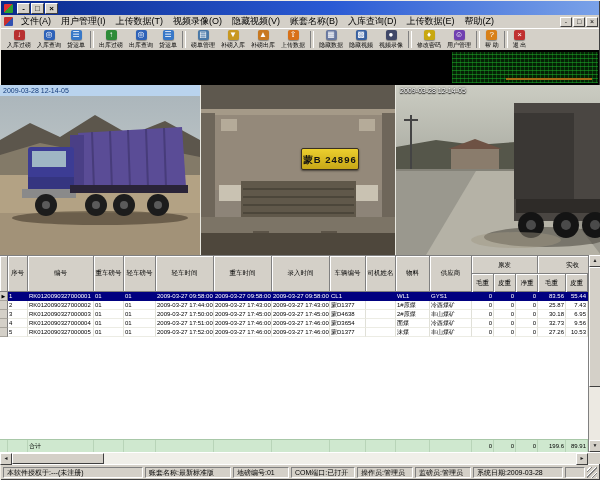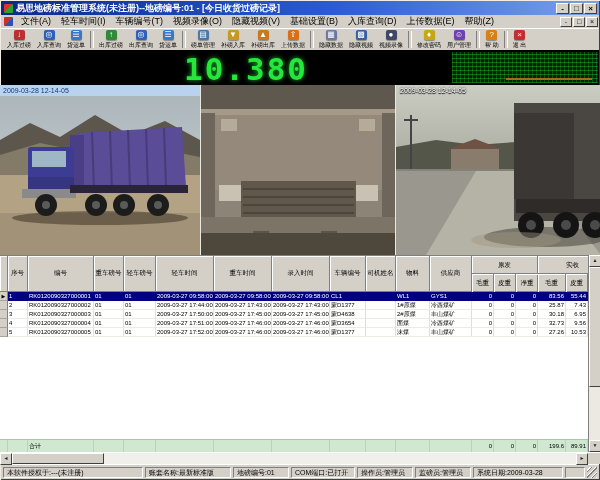--- a/index.html
+++ b/index.html
@@ -108,35 +108,34 @@
   .grip{flex:none;width:10px;height:11px;
     background:repeating-linear-gradient(135deg,transparent 0 2px,#fff 2px 3px,#808080 3px 4px);}
 </style>
 </head>
 <body>
 
 <div class="window">
 
   <div class="titlebar">
     <div class="app-icon"></div>
-    <div class="title-text">易思地磅标准管理系统(未注册)--地磅编号:01 - [今日收货过磅记录]</div>
     <div class="winbtn">-</div>
     <div class="winbtn">□</div>
     <div class="winbtn">×</div>
   </div>
 
   <div class="menubar">
     <div class="mdi-icon"></div>
     <div class="menu-spacer" id="menu-items" style="flex:0 0 auto;display:flex;">
         <div class="menu-item">文件(A)</div>
-        <div class="menu-item">轻车时间(I)</div>
-        <div class="menu-item">车辆编号(T)</div>
+        <div class="menu-item">用户管理(I)</div>
+        <div class="menu-item">上传数据(T)</div>
         <div class="menu-item">视频录像(O)</div>
         <div class="menu-item">隐藏视频(V)</div>
-        <div class="menu-item">基础设置(B)</div>
+        <div class="menu-item">账套名称(B)</div>
         <div class="menu-item">入库查询(D)</div>
         <div class="menu-item">上传数据(E)</div>
         <div class="menu-item">帮助(Z)</div>
       </div>
     <div class="menu-spacer"></div>
     <div class="mdibtn">-</div>
     <div class="mdibtn">□</div>
     <div class="mdibtn">×</div>
   </div>
 
@@ -211,21 +210,20 @@
         <div class="tb-label">帮 助</div>
       </div>
       <div class="tb-sep"></div>
       <div class="tb-btn">
         <div class="tb-icon" style="background: rgb(192, 48, 48);">×</div>
         <div class="tb-label">退 出</div>
       </div>
     </div>
 
   <div class="led">
-    <div class="led-value">10.380</div>
     <div class="dot-matrix">
       <div class="amber-line"></div>
     </div>
   </div>
 
   <div class="cameras">
 
     <div class="cam" style="width:200px">
       <svg width="200" height="170">
         <defs>
@@ -276,20 +274,21 @@
         <rect x="158" y="34" width="16" height="12" fill="#b5ab99"></rect>
         <rect x="40" y="96" width="115" height="38" fill="#60584a"></rect>
         <path d="M42,104 H153 M42,112 H153 M42,120 H153 M42,128 H153" stroke="#4c463a" stroke-width="2"></path>
         <rect x="18" y="100" width="22" height="16" fill="#c9c2b2"></rect>
         <rect x="155" y="100" width="22" height="16" fill="#c9c2b2"></rect>
         <rect y="132" width="195" height="16" fill="#7c7466"></rect>
         <rect x="52" y="146" width="16" height="10" fill="#5c5448"></rect>
         <rect x="120" y="146" width="16" height="10" fill="#5c5448"></rect>
         <rect y="148" width="195" height="22" fill="#4e473c"></rect>
       </svg>
+      <div class="plate">蒙B 24896</div>
     </div>
 
     <div class="cam" style="width:205px">
       <svg width="205" height="170">
         <defs>
             <linearGradient id="sky3" x1="0" y1="0" x2="0" y2="1">
           <stop offset="0" stop-color="#cbccc2"></stop>
               <stop offset="1" stop-color="#a6a89e"></stop>
             </linearGradient>
           </defs>

